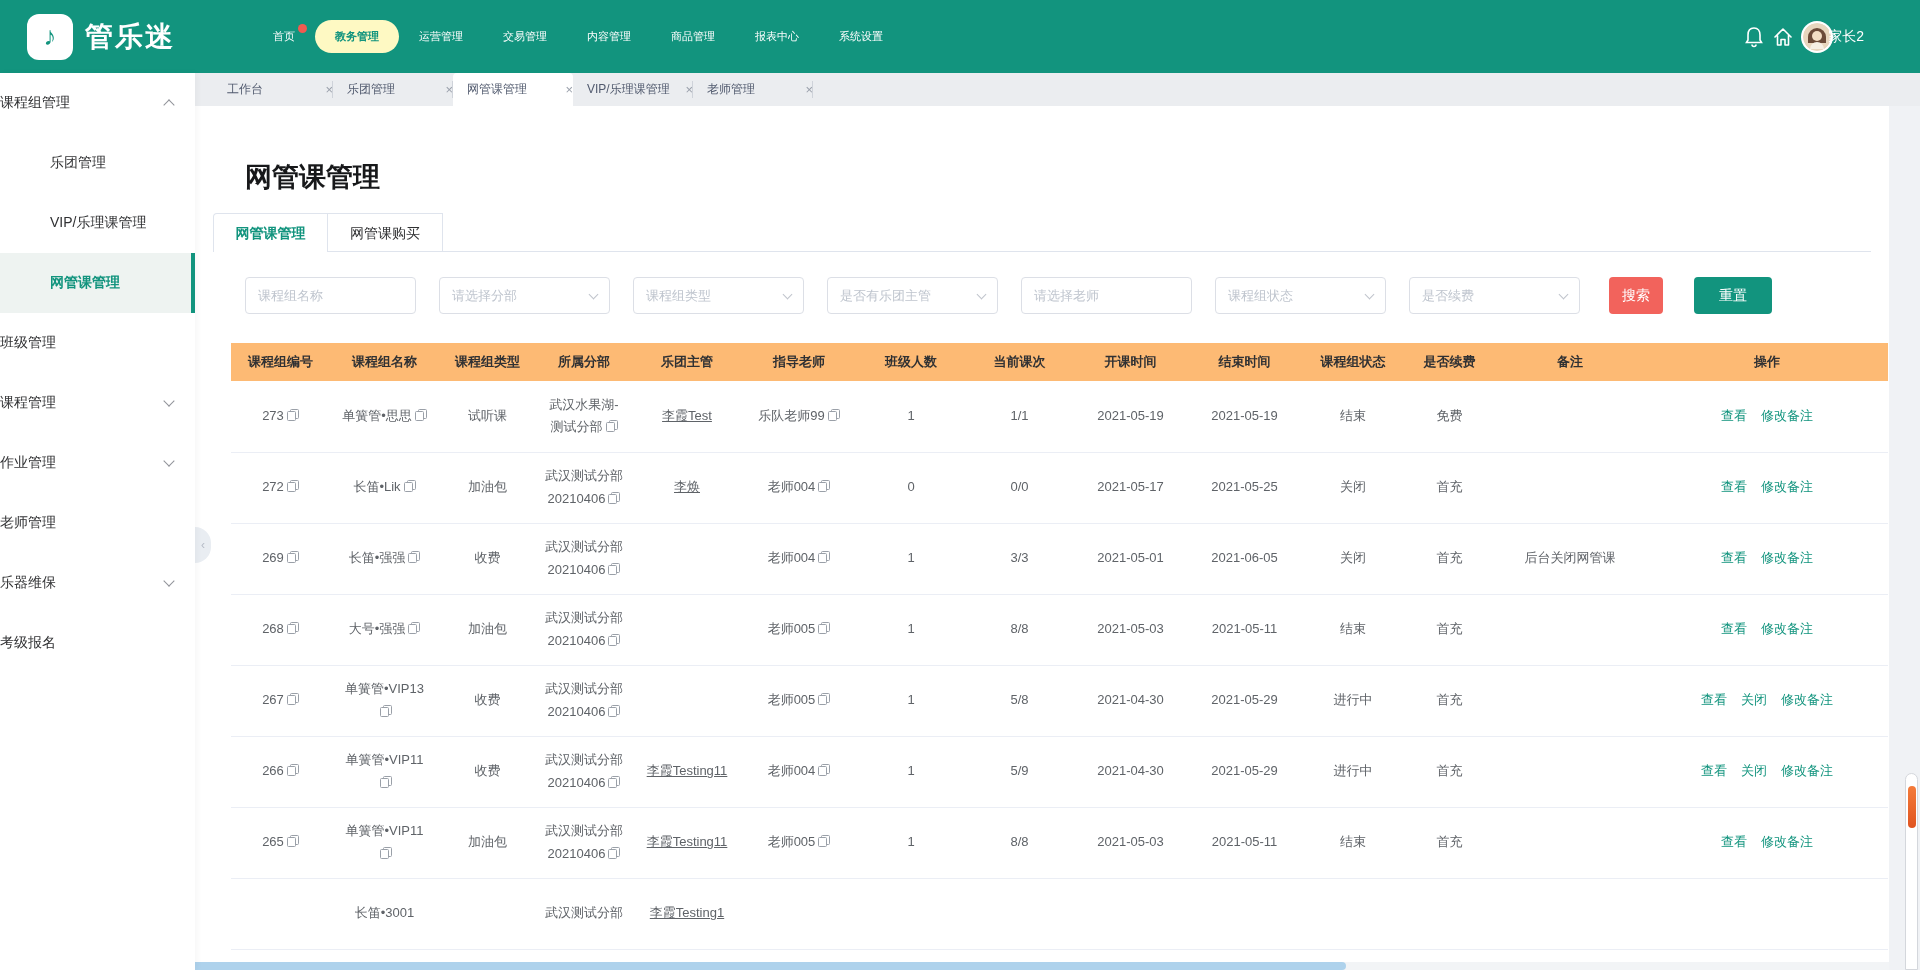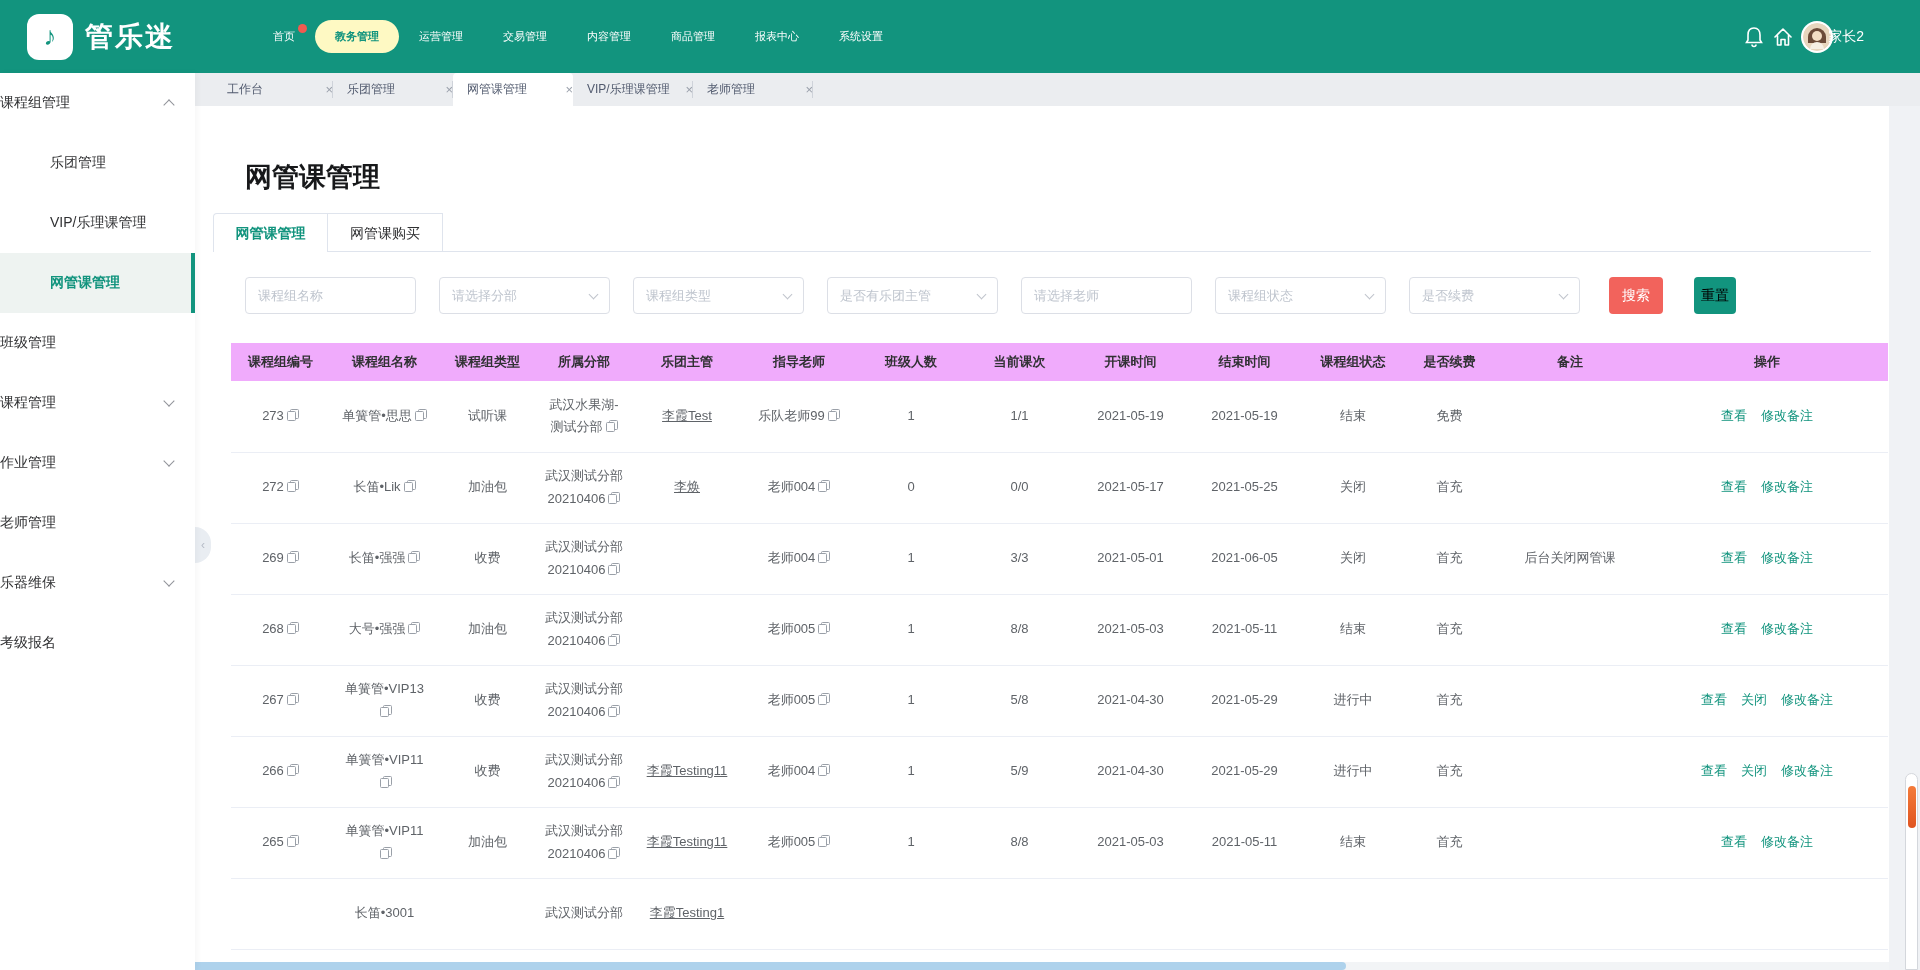--- a/index.html
+++ b/index.html
@@ -63,26 +63,26 @@
   .btn-teal { height:37px; padding:0 26px; background:#12947e; color:#fff; font-size:14px; border:none;
     border-radius:4px; cursor:pointer; }
   .filter-row { margin:25px 0 0 50px; display:flex; align-items:center; }
   .fbox { width:171px; height:37px; border:1px solid #dcdfe6; border-radius:4px; margin-right:23px;
     display:flex; align-items:center; padding:0 12px; background:#fff; cursor:pointer; }
   .fbox .ph { color:#bfc5ce; font-size:13px; flex:1; white-space:nowrap; overflow:hidden; }
   .sel-chev { width:7px; height:7px; border-right:1.5px solid #c0c4cc; border-bottom:1.5px solid #c0c4cc;
     transform:rotate(45deg); margin-top:-3px; }
   .btn-search { width:54px; height:37px; background:#f2635c; color:#fff; font-size:14px; border:none;
     border-radius:4px; margin-left:6px; cursor:pointer; }
-  .btn-reset { width:42px; height:37px; background:#12947e; color:#000000; font-size:14px; border:none;
+  .btn-reset { width:78px; height:37px; background:#12947e; color:#ffffff; font-size:14px; border:none;
     border-radius:4px; margin-left:31px; cursor:pointer; }
 
   
   table { margin:29px 0 0 36px; width:1657px; border-collapse:collapse; table-layout:fixed; }
-  th { height:38px; background:#f0abfc; font-size:13px; font-weight:bold; color:#303133; text-align:center; }
+  th { height:38px; background:#fdba74; font-size:13px; font-weight:bold; color:#303133; text-align:center; }
   td { height:71px; font-size:13px; color:#5f6368; text-align:center; border-bottom:1px solid #ebeef5;
     vertical-align:middle; line-height:1.7; padding:0 6px; }
   td.wrap { word-break:break-all; }
   td.c-name { padding:0 12px; }
   td.c-branch { padding:0 7px; }
   td.c-manager { padding:4px 14px;text-decoration:underline; }
   td.c-teacher { padding:0 16px; }
   .copy-ic { display:inline-block; width:12px; height:12px; margin-left:3px; vertical-align:-1px; cursor:pointer; }
   .act { color:#12947e; margin:0 7px; cursor:pointer; white-space:nowrap; font-size:13px; }
 

